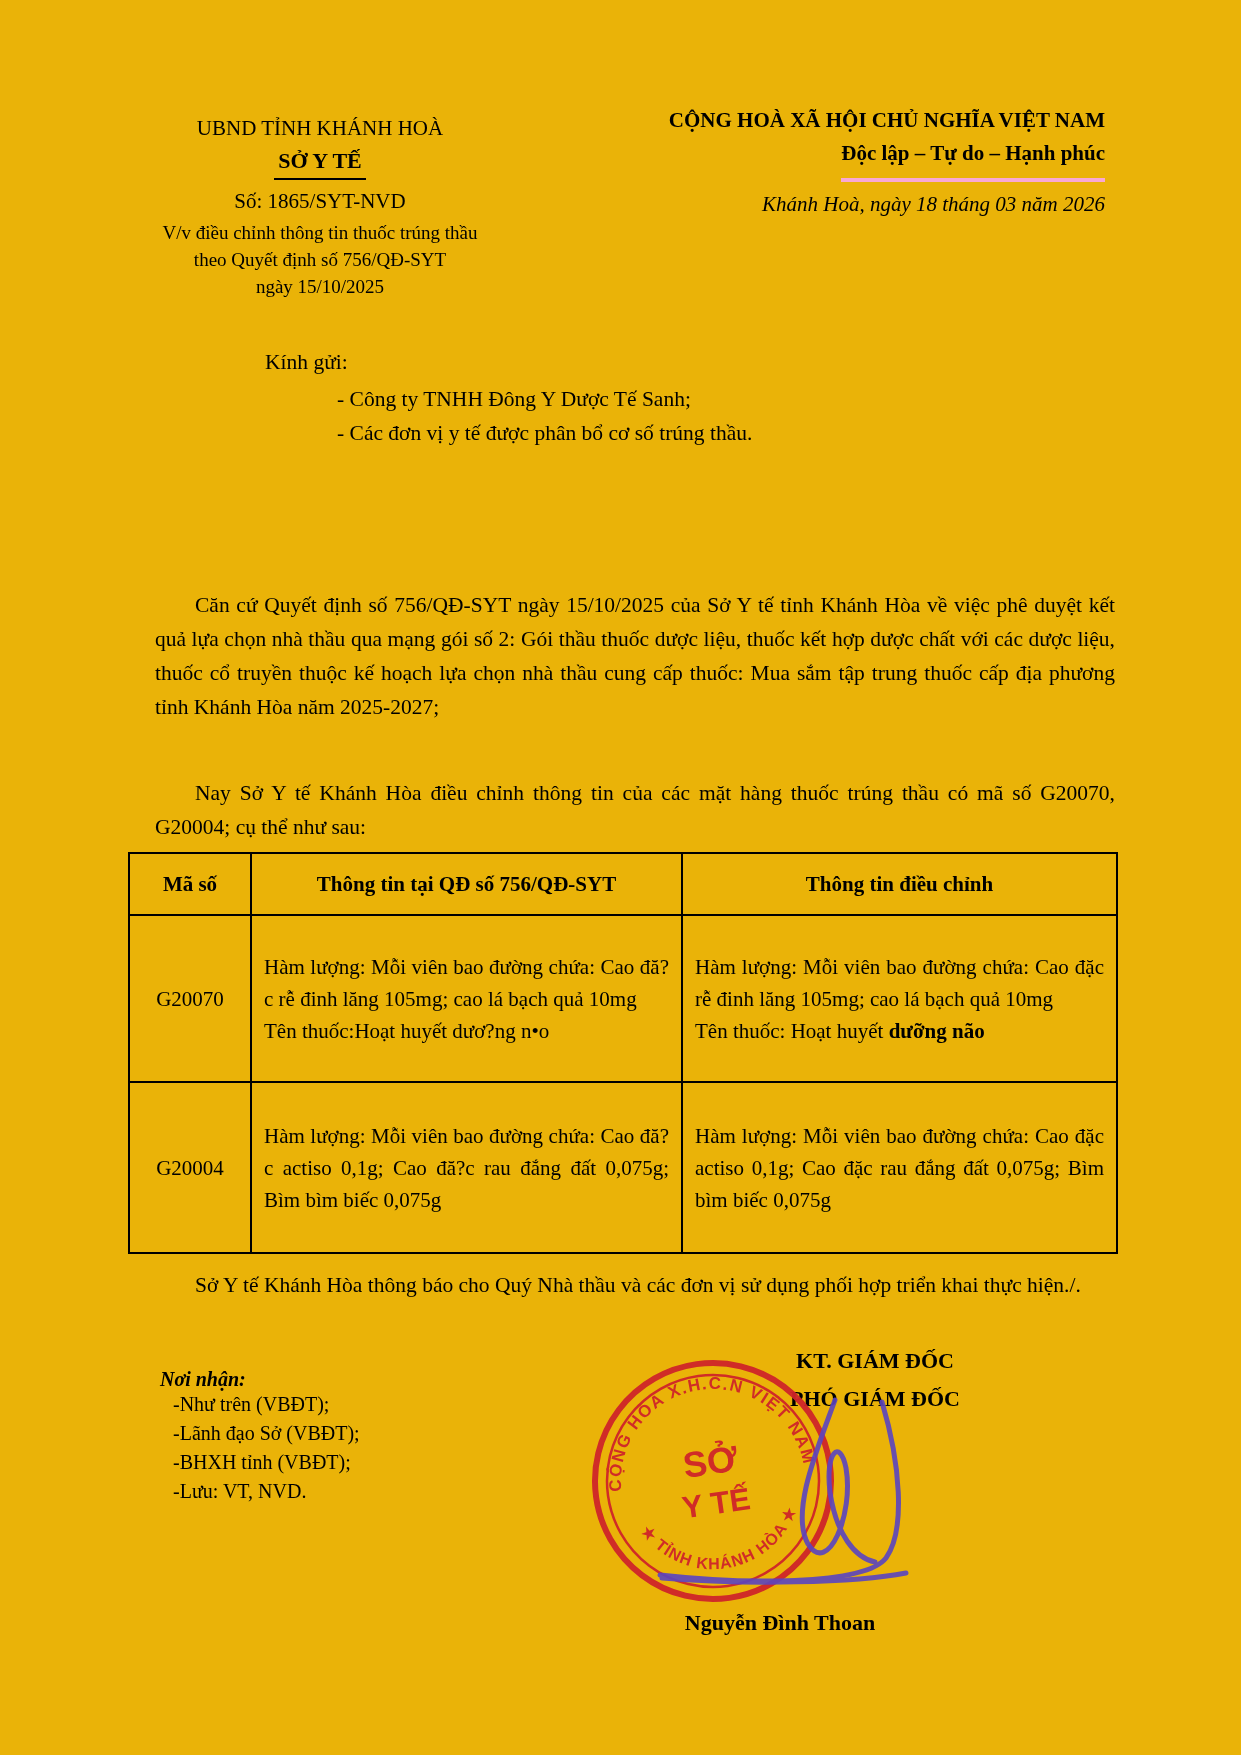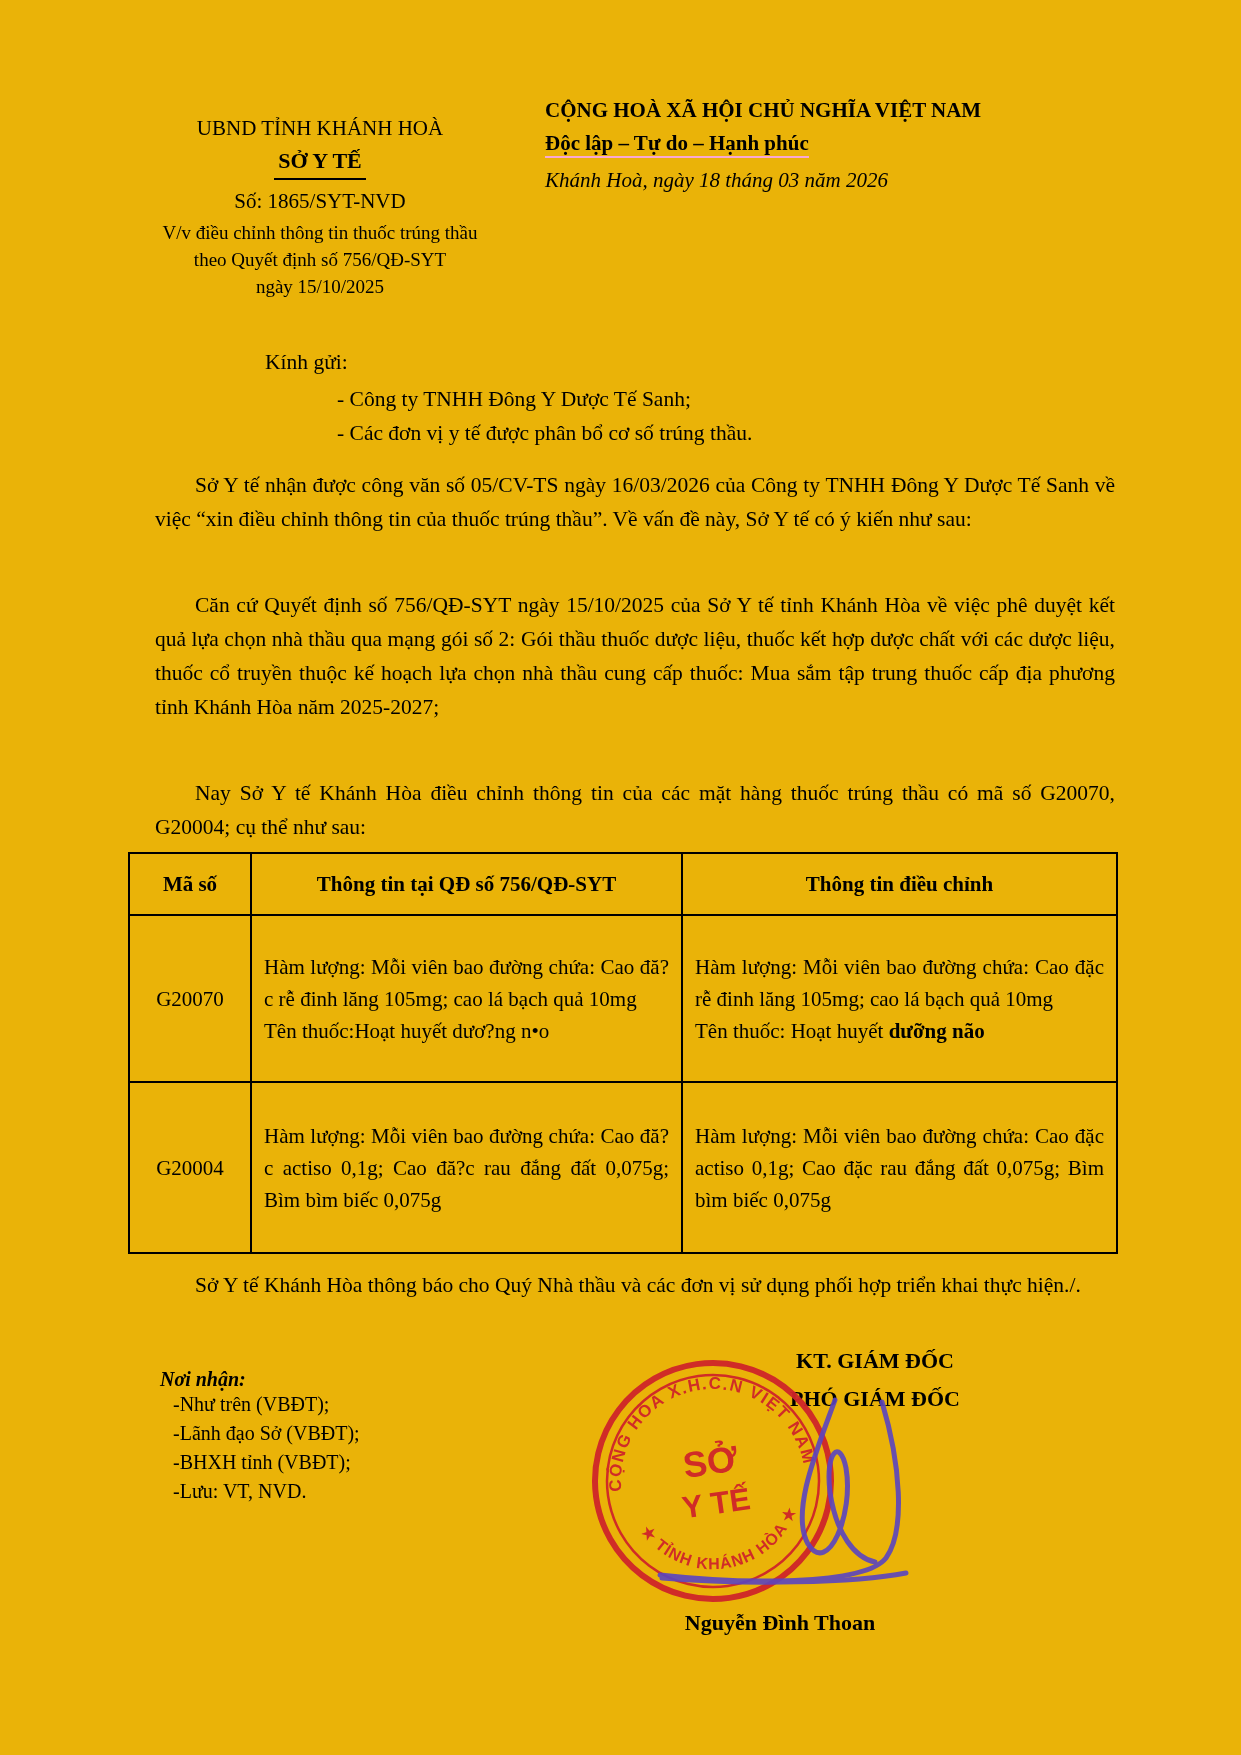--- a/index.html
+++ b/index.html
@@ -9,24 +9,24 @@
   }
   .abs{position:absolute;}
   
   .hleft{left:120px;top:116px;width:400px;text-align:center;}
   .hleft .org{font-size:21px;}
   .hleft .dept{font-size:22px;font-weight:bold;margin-top:7px;}
   .dept-underline{width:92px;height:0;border-bottom:2px solid #000;margin:4px auto 0 auto;}
   .hleft .doc-number{font-size:21px;margin-top:9px;}
   .hleft .subject{font-size:19px;line-height:27px;margin-top:5px;}
   
-  .hright{left:545px;top:98px;width:560px;text-align:left;}
+  .hright{left:545px;top:108px;width:560px;text-align:right;}
   .hright .country{font-size:21px;font-weight:bold;}
   .hright .motto-wrap{margin-top:8px;}
-  .hright .motto{display:inline-block;font-size:21px;font-weight:bold;border-bottom:2px solid #f9a8d4;padding-bottom:0;}
+  .hright .motto{display:inline-block;font-size:21px;font-weight:bold;border-bottom:4px solid #f9a8d4;padding-bottom:12px;}
   .hright .place-date{font-size:21px;font-style:italic;margin-top:10px;}
   
   .salutation{left:265px;top:350px;font-size:21.5px;}
   .recipients{left:337px;top:382px;font-size:21.5px;line-height:34px;}
   
   .para{left:155px;width:960px;font-size:21.5px;line-height:34px;text-align:justify;text-indent:40px;margin:0;}
   .p1{top:468px;}
   .p2{top:588px;}
   .p3{top:776px;}
   .closing{top:1268px;}
@@ -73,21 +73,20 @@
     </div>
     <div class="place-date">Khánh Hoà, ngày 18 tháng 03 năm 2026</div>
   </div>
 
   <div class="abs salutation">Kính gửi:</div>
   <div class="abs recipients">
     <div>- Công ty TNHH Đông Y Dược Tế Sanh;</div>
     <div>- Các đơn vị y tế được phân bổ cơ số trúng thầu.</div>
   </div>
 
-  <p class="abs para p1">Sở Y tế nhận được công văn số 05/CV-TS ngày 16/03/2026 của Công ty TNHH Đông Y Dược Tế Sanh về việc “xin điều chỉnh thông tin của thuốc trúng thầu”. Về vấn đề này, Sở Y tế có ý kiến như sau:</p>
   <p class="abs para p2">Căn cứ Quyết định số 756/QĐ-SYT ngày 15/10/2025 của Sở Y tế tỉnh Khánh Hòa về việc phê duyệt kết quả lựa chọn nhà thầu qua mạng gói số 2: Gói thầu thuốc dược liệu, thuốc kết hợp dược chất với các dược liệu, thuốc cổ truyền thuộc kế hoạch lựa chọn nhà thầu cung cấp thuốc: Mua sắm tập trung thuốc cấp địa phương tỉnh Khánh Hòa năm 2025-2027;</p>
   <p class="abs para p3">Nay Sở Y tế Khánh Hòa điều chỉnh thông tin của các mặt hàng thuốc trúng thầu có mã số G20070, G20004; cụ thể như sau:</p>
 
   <table class="adj">
     <colgroup>
         <col class="c1">
         <col class="c2">
         <col class="c3">
       </colgroup>
     <thead>

